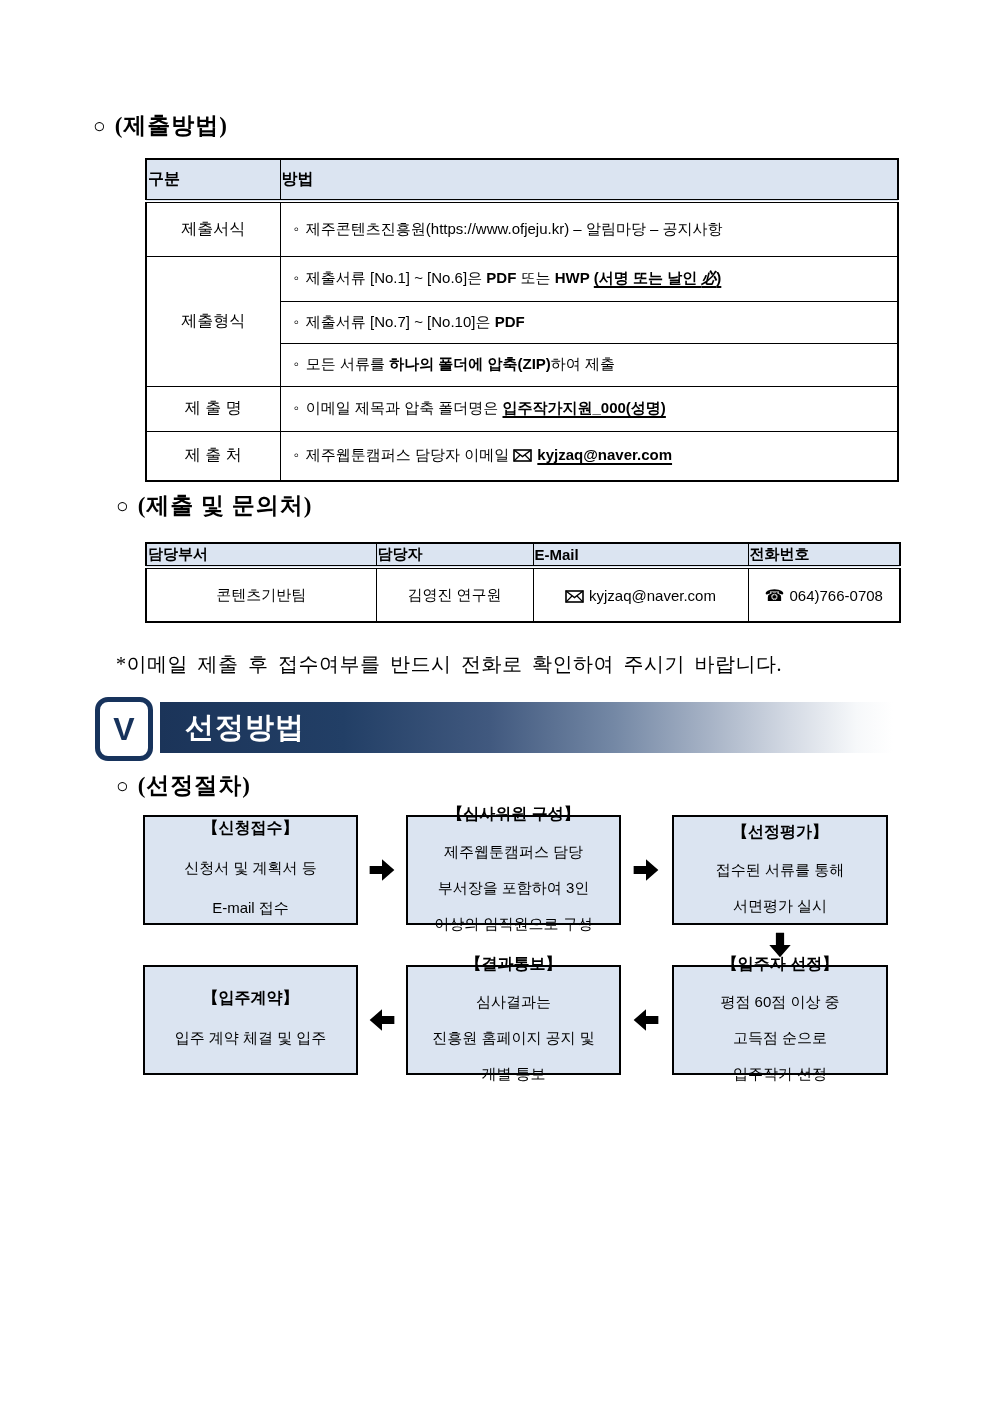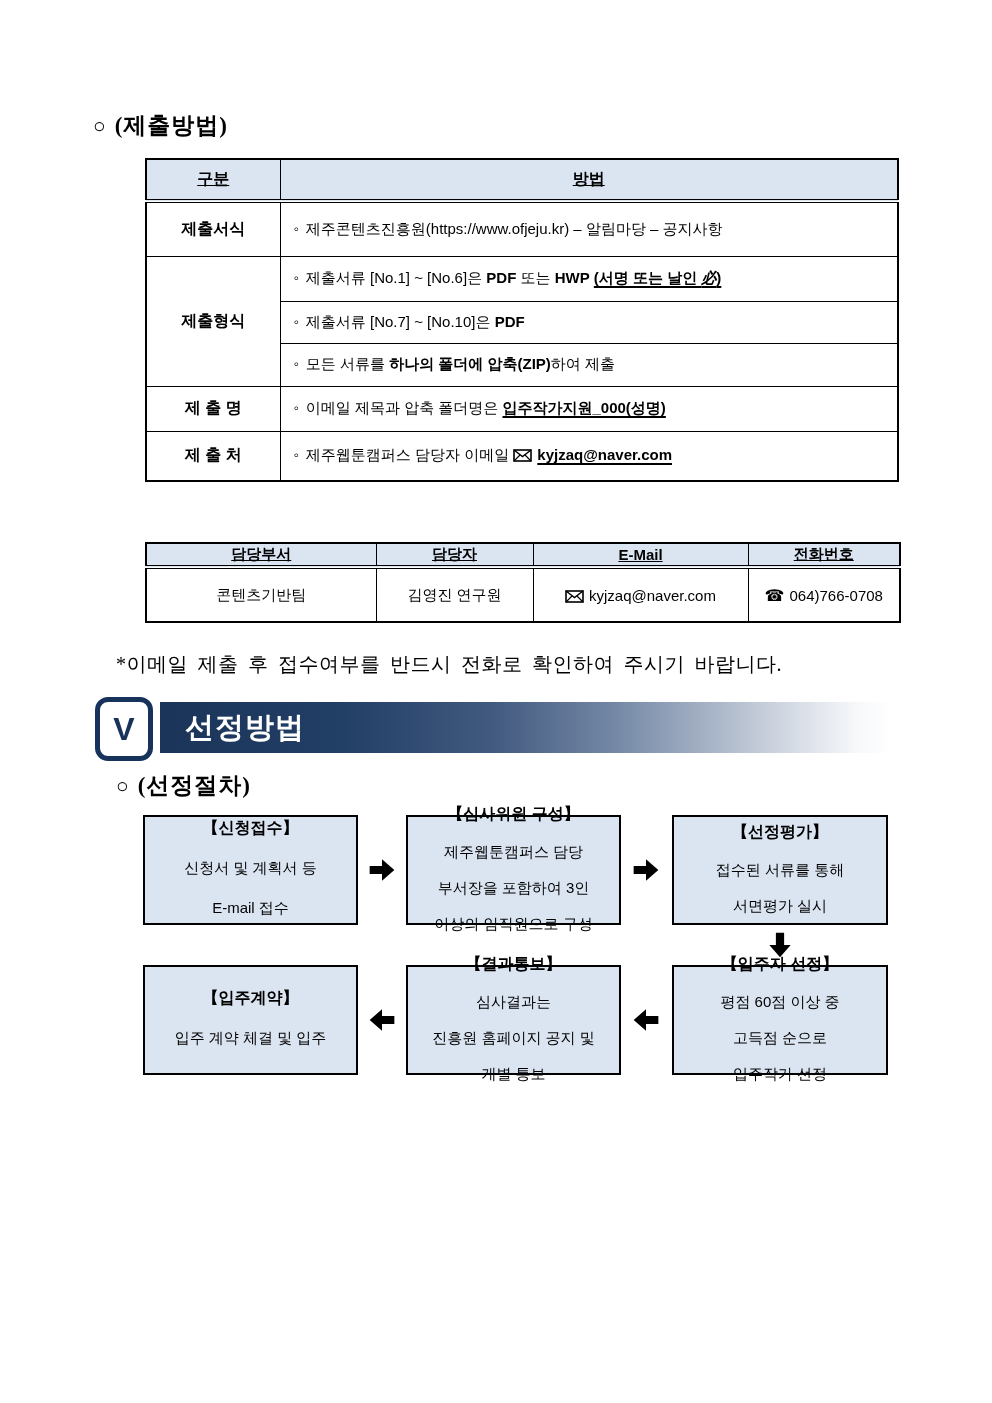--- a/index.html
+++ b/index.html
@@ -8,22 +8,22 @@
     font-family:"Liberation Sans", sans-serif; color:#000; overflow:hidden;
   }
   .heading {
     position:absolute; font-family:"Liberation Serif", serif;
     font-weight:700; font-size:23px; letter-spacing:1px; white-space:nowrap;
   }
   .heading .circ { font-size:21px; margin-right:8px; }
 
   table { border-collapse:collapse; position:absolute; table-layout:fixed; border:2px solid #000; }
   th, td { border:1px solid #000; vertical-align:middle; }
-  th { background:#dbe4f1; font-weight:700; font-size:16px; text-align:center; border-bottom:4px double #000;text-decoration:underline; }
-  td.label { text-align:center; font-weight:700; font-size:16px; }
+  th { background:#dbe4f1; font-weight:700; font-size:16px; text-align:left; border-bottom:4px double #000; }
+  td.label { text-align:center; font-weight:400; font-size:16px; }
   td.method { text-align:left; padding-left:13px; font-size:15px; }
   td.center { text-align:center; font-size:15px; }
   .t1 { left:145px; top:158px; width:752px; }
   .t2 { left:145px; top:542px; width:752px; }
   .b { font-weight:700;margin-top:35px; }
   .u { text-decoration:underline; text-decoration-thickness:1.5px; text-underline-offset:3px; }
   .it { font-style:italic; }
   .bullet { margin-right:7px; }
 
   .note {
@@ -116,20 +116,23 @@
         <span class="bullet">◦</span><span>제주웹툰캠퍼스 담당자 이메일 </span><svg class="mail-svg" width="19" height="13" viewBox="0 0 19 13">
               <rect x="1" y="1" width="17" height="11" fill="none" stroke="#000" stroke-width="1.6"></rect>
               <path d="M1 1 L9.5 7.5 L18 1" fill="none" stroke="#000" stroke-width="1.4"></path>
               <path d="M1 12 L7 6 M18 12 L12 6" fill="none" stroke="#000" stroke-width="1.2"></path>
             </svg><span class="b u">kyjzaq@naver.com</span>
       </td>
     </tr>
   </tbody>
     </table>
 
+  <div class="heading" style="left:116px; top:490px;">
+    <span class="circ">○</span><span>(제출 및 문의처)</span>
+  </div>
 
   <table class="t2">
     <colgroup>
         <col style="width:230px">
         <col style="width:157px">
         <col style="width:215px">
         <col style="width:152px">
       </colgroup>
     <tbody>
         <tr style="height:24px">

